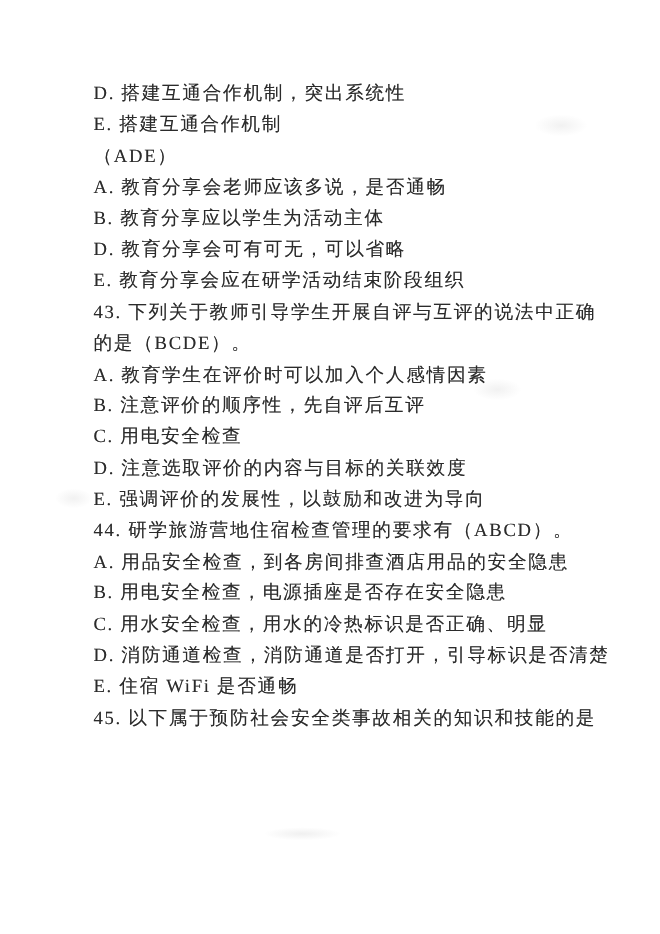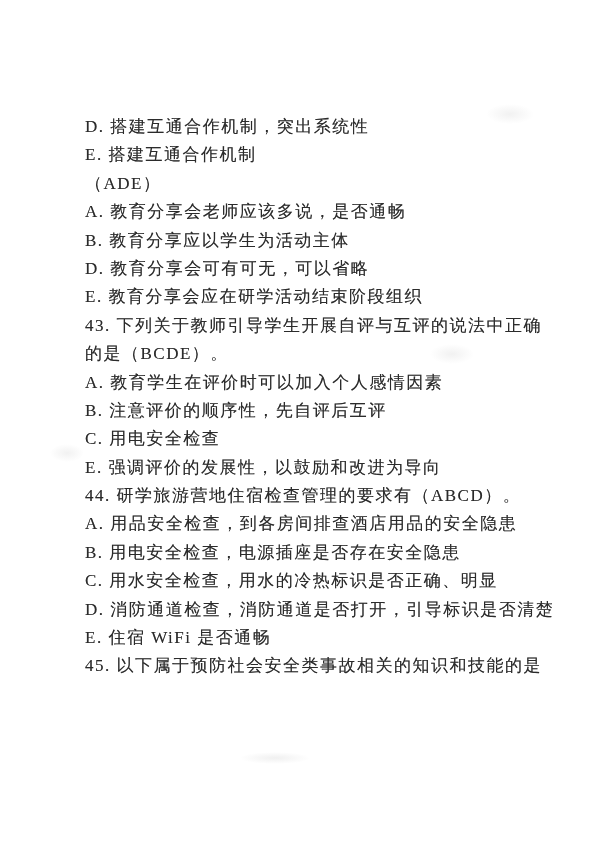--- a/index.html
+++ b/index.html
@@ -13,21 +13,20 @@
     height: 849px;
     background: #ffffff;
     overflow: hidden;
     font-family: "Liberation Serif", "DejaVu Serif", serif;
   }
   .text-block {
     position: absolute;
     left: 85px;
     top: 71px;
     width: 470px;
-    margin-top: 42px;
   }
   .line {
     height: 28.4px;
     line-height: 28.4px;
     font-size: 17px;
     letter-spacing: 1.5px;
     color: #2b2b2b;
     white-space: nowrap;
     text-shadow: 0 0 0.6px rgba(43,43,43,0.45);
   }
@@ -59,20 +58,21 @@
     <div class="line">（ADE）</div>
     <div class="line">A. 教育分享会老师应该多说，是否通畅</div>
     <div class="line">B. 教育分享应以学生为活动主体</div>
     <div class="line">D. 教育分享会可有可无，可以省略</div>
     <div class="line">E. 教育分享会应在研学活动结束阶段组织</div>
     <div class="line">43. 下列关于教师引导学生开展自评与互评的说法中正确</div>
     <div class="line">的是（BCDE）。</div>
     <div class="line">A. 教育学生在评价时可以加入个人感情因素</div>
     <div class="line">B. 注意评价的顺序性，先自评后互评</div>
     <div class="line">C. 用电安全检查</div>
+    <div class="line">D. 注意选取评价的内容与目标的关联效度</div>
     <div class="line">E. 强调评价的发展性，以鼓励和改进为导向</div>
     <div class="line">44. 研学旅游营地住宿检查管理的要求有（ABCD）。</div>
     <div class="line">A. 用品安全检查，到各房间排查酒店用品的安全隐患</div>
     <div class="line">B. 用电安全检查，电源插座是否存在安全隐患</div>
     <div class="line">C. 用水安全检查，用水的冷热标识是否正确、明显</div>
     <div class="line">D. 消防通道检查，消防通道是否打开，引导标识是否清楚</div>
     <div class="line">E. 住宿 WiFi 是否通畅</div>
     <div class="line">45. 以下属于预防社会安全类事故相关的知识和技能的是</div>
   </div>
 </div>

